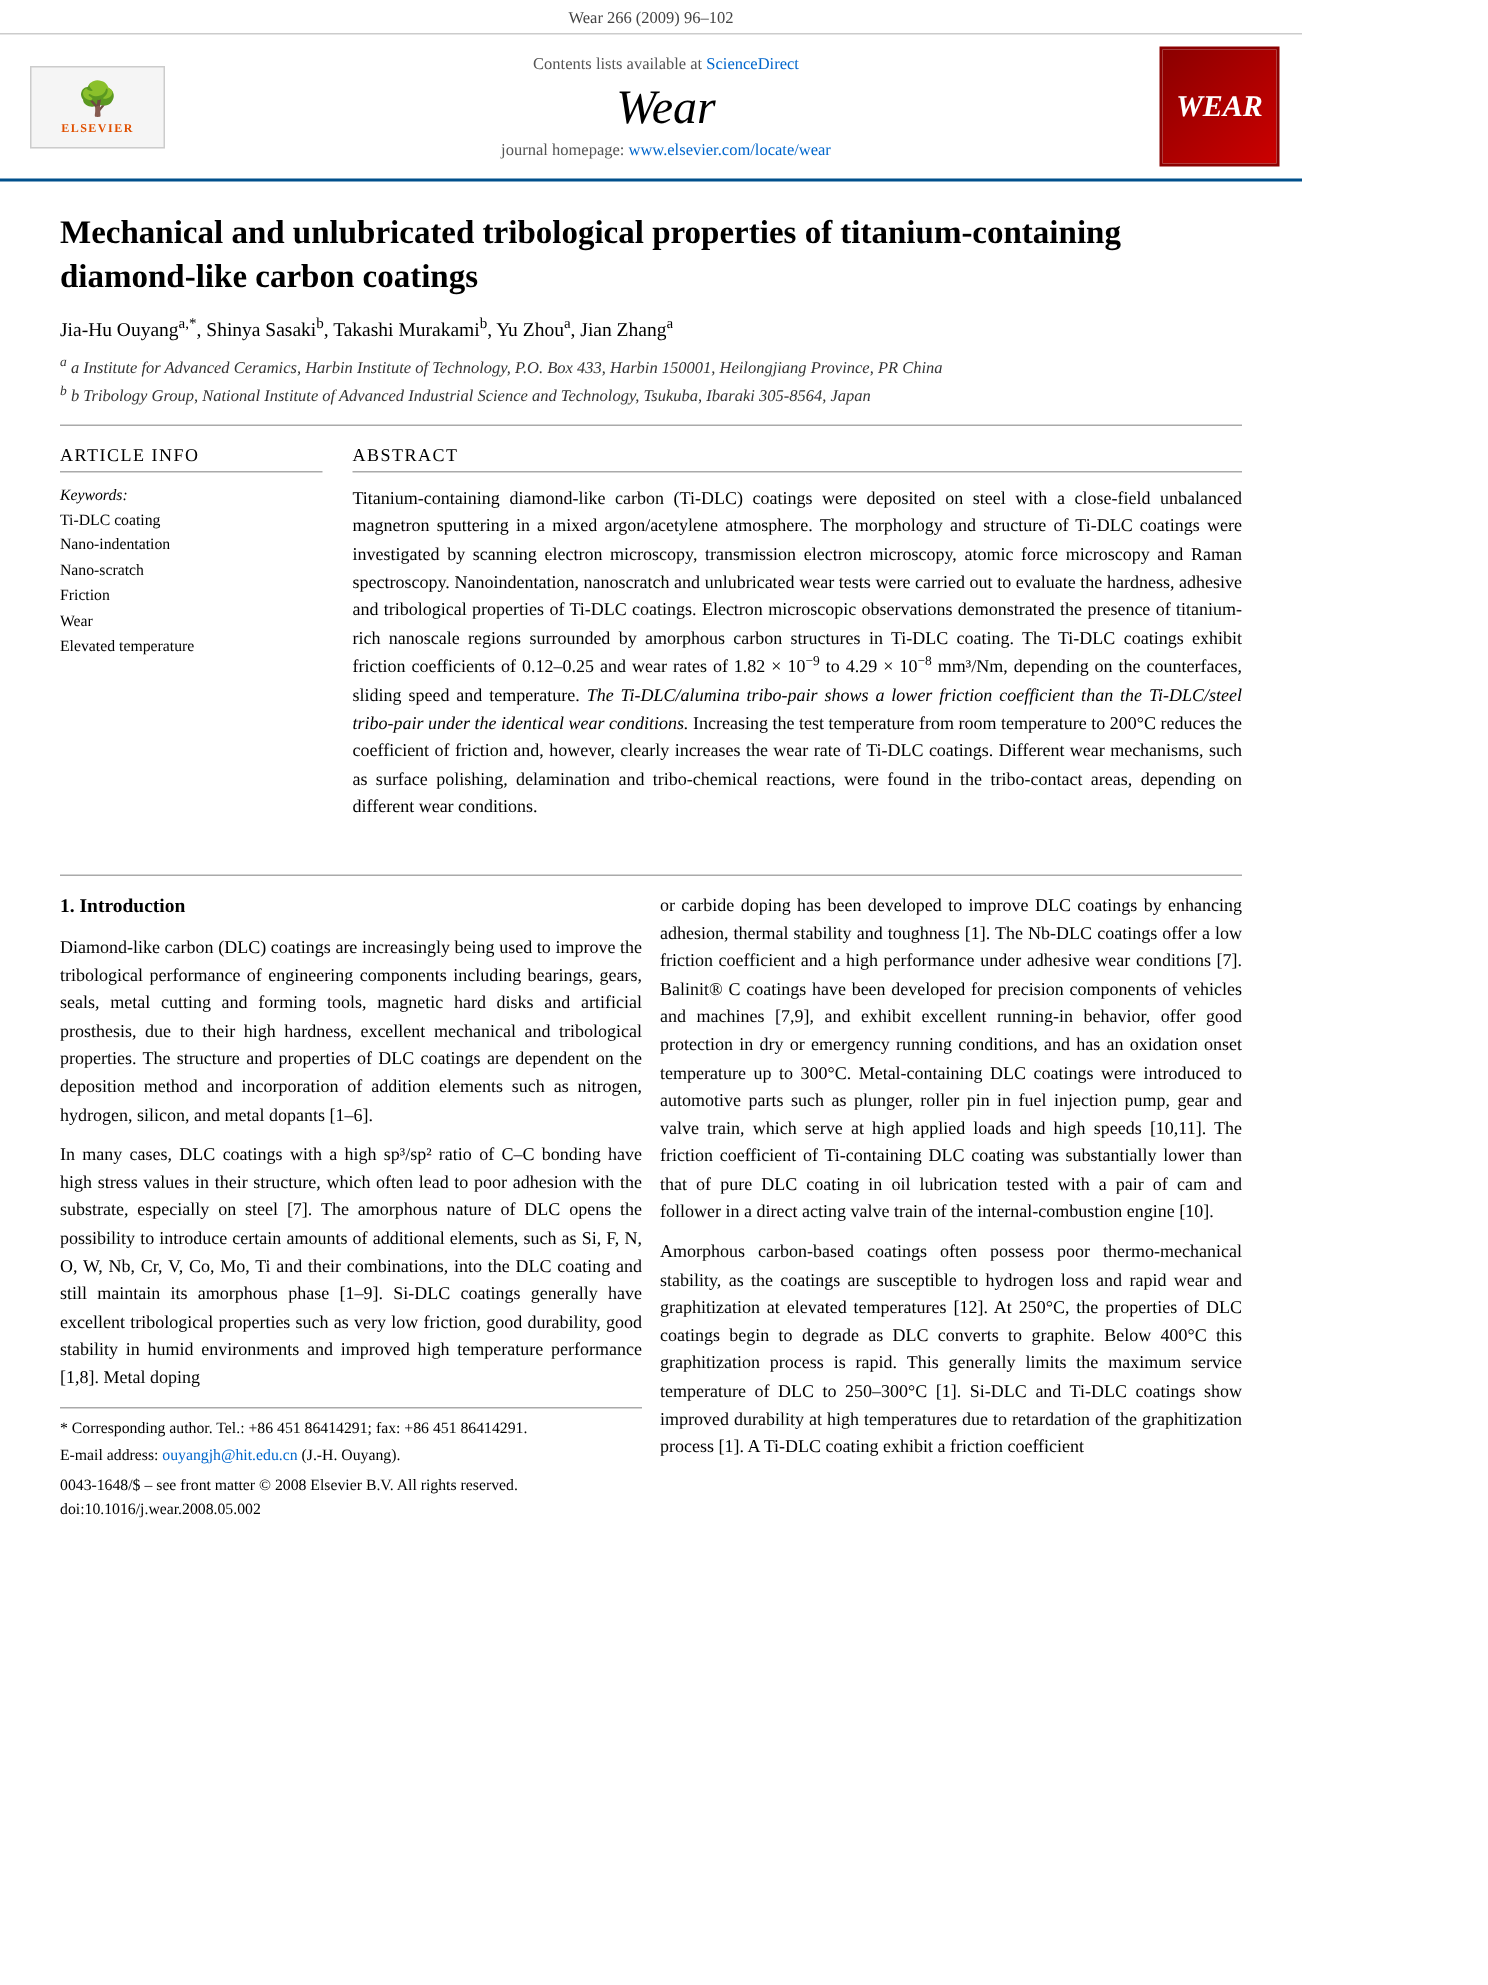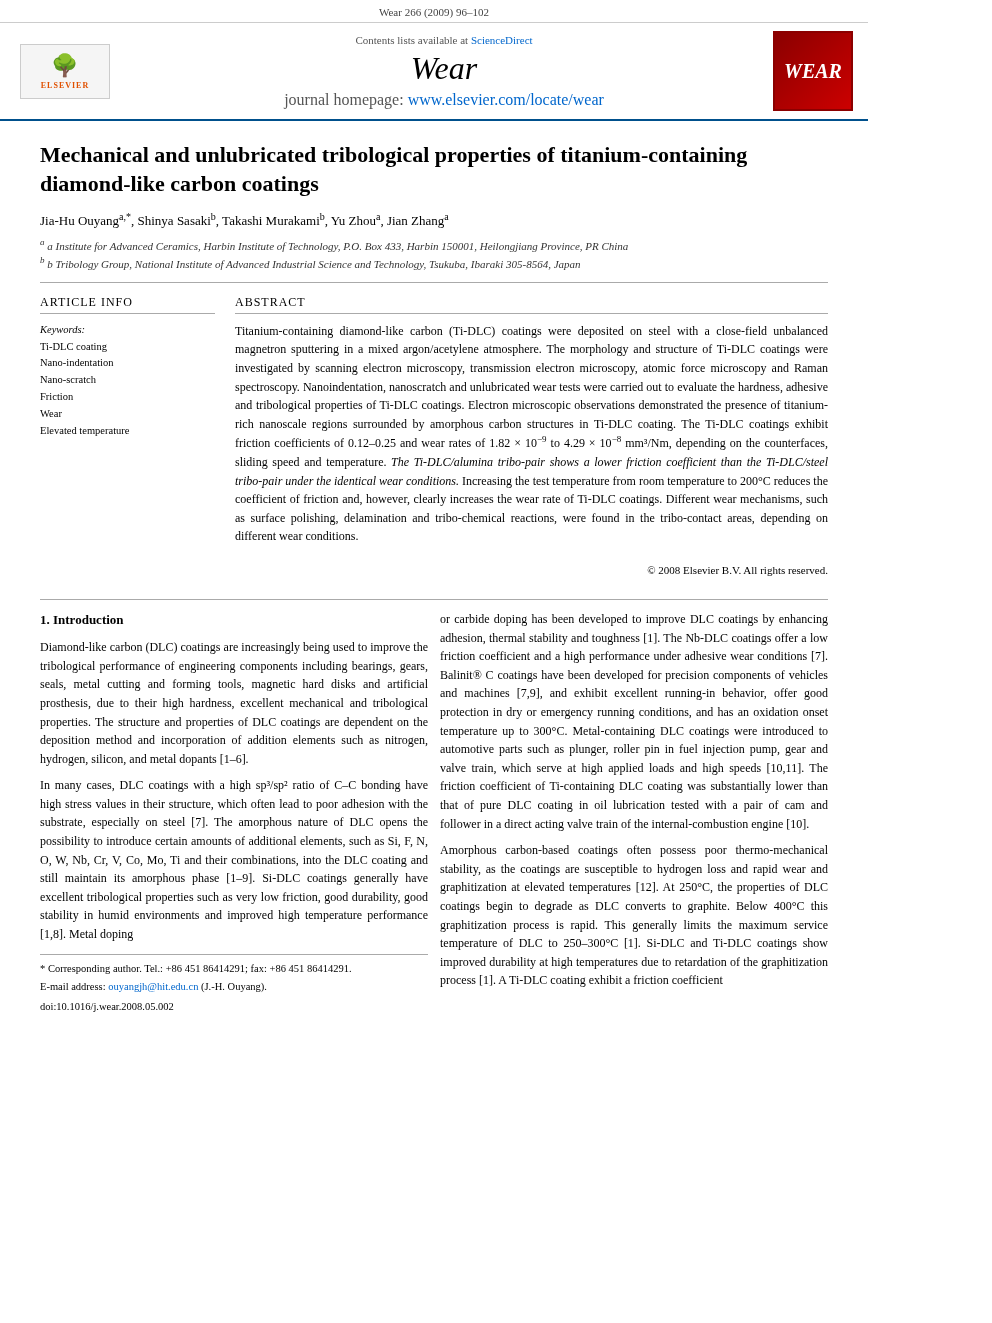--- a/index.html
+++ b/index.html
@@ -95,21 +95,21 @@
 
     .journal-title-big {
       font-size: 32px;
       font-style: italic;
       color: #000;
       font-family: "Times New Roman", Times, serif;
       font-weight: normal;
     }
 
     .journal-homepage {
-      font-size: 16px;
+      font-size: 11px;
       color: #555;
     }
 
     .journal-homepage a {
       color: #0066cc;
       text-decoration: none;
     }
 
     .journal-right-logo {
       width: 90px;
@@ -358,21 +358,20 @@
           <div>Friction</div>
           <div>Wear</div>
           <div>Elevated temperature</div>
         </div>
       </div>
 
       <div class="col-right">
         <div class="section-label">ABSTRACT</div>
         <div class="abstract-text">
           <p>Titanium-containing diamond-like carbon (Ti-DLC) coatings were deposited on steel with a close-field unbalanced magnetron sputtering in a mixed argon/acetylene atmosphere. The morphology and structure of Ti-DLC coatings were investigated by scanning electron microscopy, transmission electron microscopy, atomic force microscopy and Raman spectroscopy. Nanoindentation, nanoscratch and unlubricated wear tests were carried out to evaluate the hardness, adhesive and tribological properties of Ti-DLC coatings. Electron microscopic observations demonstrated the presence of titanium-rich nanoscale regions surrounded by amorphous carbon structures in Ti-DLC coating. The Ti-DLC coatings exhibit friction coefficients of 0.12–0.25 and wear rates of 1.82 × 10<sup>−9</sup> to 4.29 × 10<sup>−8</sup> mm³/Nm, depending on the counterfaces, sliding speed and temperature. <span class="italic">The Ti-DLC/alumina tribo-pair shows a lower friction coefficient than the Ti-DLC/steel tribo-pair under the identical wear conditions.</span> Increasing the test temperature from room temperature to 200°C reduces the coefficient of friction and, however, clearly increases the wear rate of Ti-DLC coatings. Different wear mechanisms, such as surface polishing, delamination and tribo-chemical reactions, were found in the tribo-contact areas, depending on different wear conditions.</p>
-          <div class="copyright">© 2008 Elsevier B.V. All rights reserved.</div>
         </div>
       </div>
 
     </div>
   </div>
 
   <hr class="divider" style="margin: 0 40px;">
 
   <div class="main-content">
     <div class="two-col-main">
@@ -381,20 +380,21 @@
         <div class="section-heading">1. Introduction</div>
 
         <p>Diamond-like carbon (DLC) coatings are increasingly being used to improve the tribological performance of engineering components including bearings, gears, seals, metal cutting and forming tools, magnetic hard disks and artificial prosthesis, due to their high hardness, excellent mechanical and tribological properties. The structure and properties of DLC coatings are dependent on the deposition method and incorporation of addition elements such as nitrogen, hydrogen, silicon, and metal dopants [1–6].</p>
 
         <p>In many cases, DLC coatings with a high sp³/sp² ratio of C–C bonding have high stress values in their structure, which often lead to poor adhesion with the substrate, especially on steel [7]. The amorphous nature of DLC opens the possibility to introduce certain amounts of additional elements, such as Si, F, N, O, W, Nb, Cr, V, Co, Mo, Ti and their combinations, into the DLC coating and still maintain its amorphous phase [1–9]. Si-DLC coatings generally have excellent tribological properties such as very low friction, good durability, good stability in humid environments and improved high temperature performance [1,8]. Metal doping</p>
 
         <div class="footnote-area">
           <p>* Corresponding author. Tel.: +86 451 86414291; fax: +86 451 86414291.</p>
           <p><span>E-mail address: </span><a href="#">ouyangjh@hit.edu.cn</a> (J.-H. Ouyang).</p>
           <div class="doi-area">
+            <div>0043-1648/$ – see front matter © 2008 Elsevier B.V. All rights reserved.</div>
             <div>doi:10.1016/j.wear.2008.05.002</div>
           </div>
         </div>
       </div>
 
       <div class="main-col">
         <p>or carbide doping has been developed to improve DLC coatings by enhancing adhesion, thermal stability and toughness [1]. The Nb-DLC coatings offer a low friction coefficient and a high performance under adhesive wear conditions [7]. Balinit® C coatings have been developed for precision components of vehicles and machines [7,9], and exhibit excellent running-in behavior, offer good protection in dry or emergency running conditions, and has an oxidation onset temperature up to 300°C. Metal-containing DLC coatings were introduced to automotive parts such as plunger, roller pin in fuel injection pump, gear and valve train, which serve at high applied loads and high speeds [10,11]. The friction coefficient of Ti-containing DLC coating was substantially lower than that of pure DLC coating in oil lubrication tested with a pair of cam and follower in a direct acting valve train of the internal-combustion engine [10].</p>
 
         <p>Amorphous carbon-based coatings often possess poor thermo-mechanical stability, as the coatings are susceptible to hydrogen loss and rapid wear and graphitization at elevated temperatures [12]. At 250°C, the properties of DLC coatings begin to degrade as DLC converts to graphite. Below 400°C this graphitization process is rapid. This generally limits the maximum service temperature of DLC to 250–300°C [1]. Si-DLC and Ti-DLC coatings show improved durability at high temperatures due to retardation of the graphitization process [1]. A Ti-DLC coating exhibit a friction coefficient</p>
       </div>

